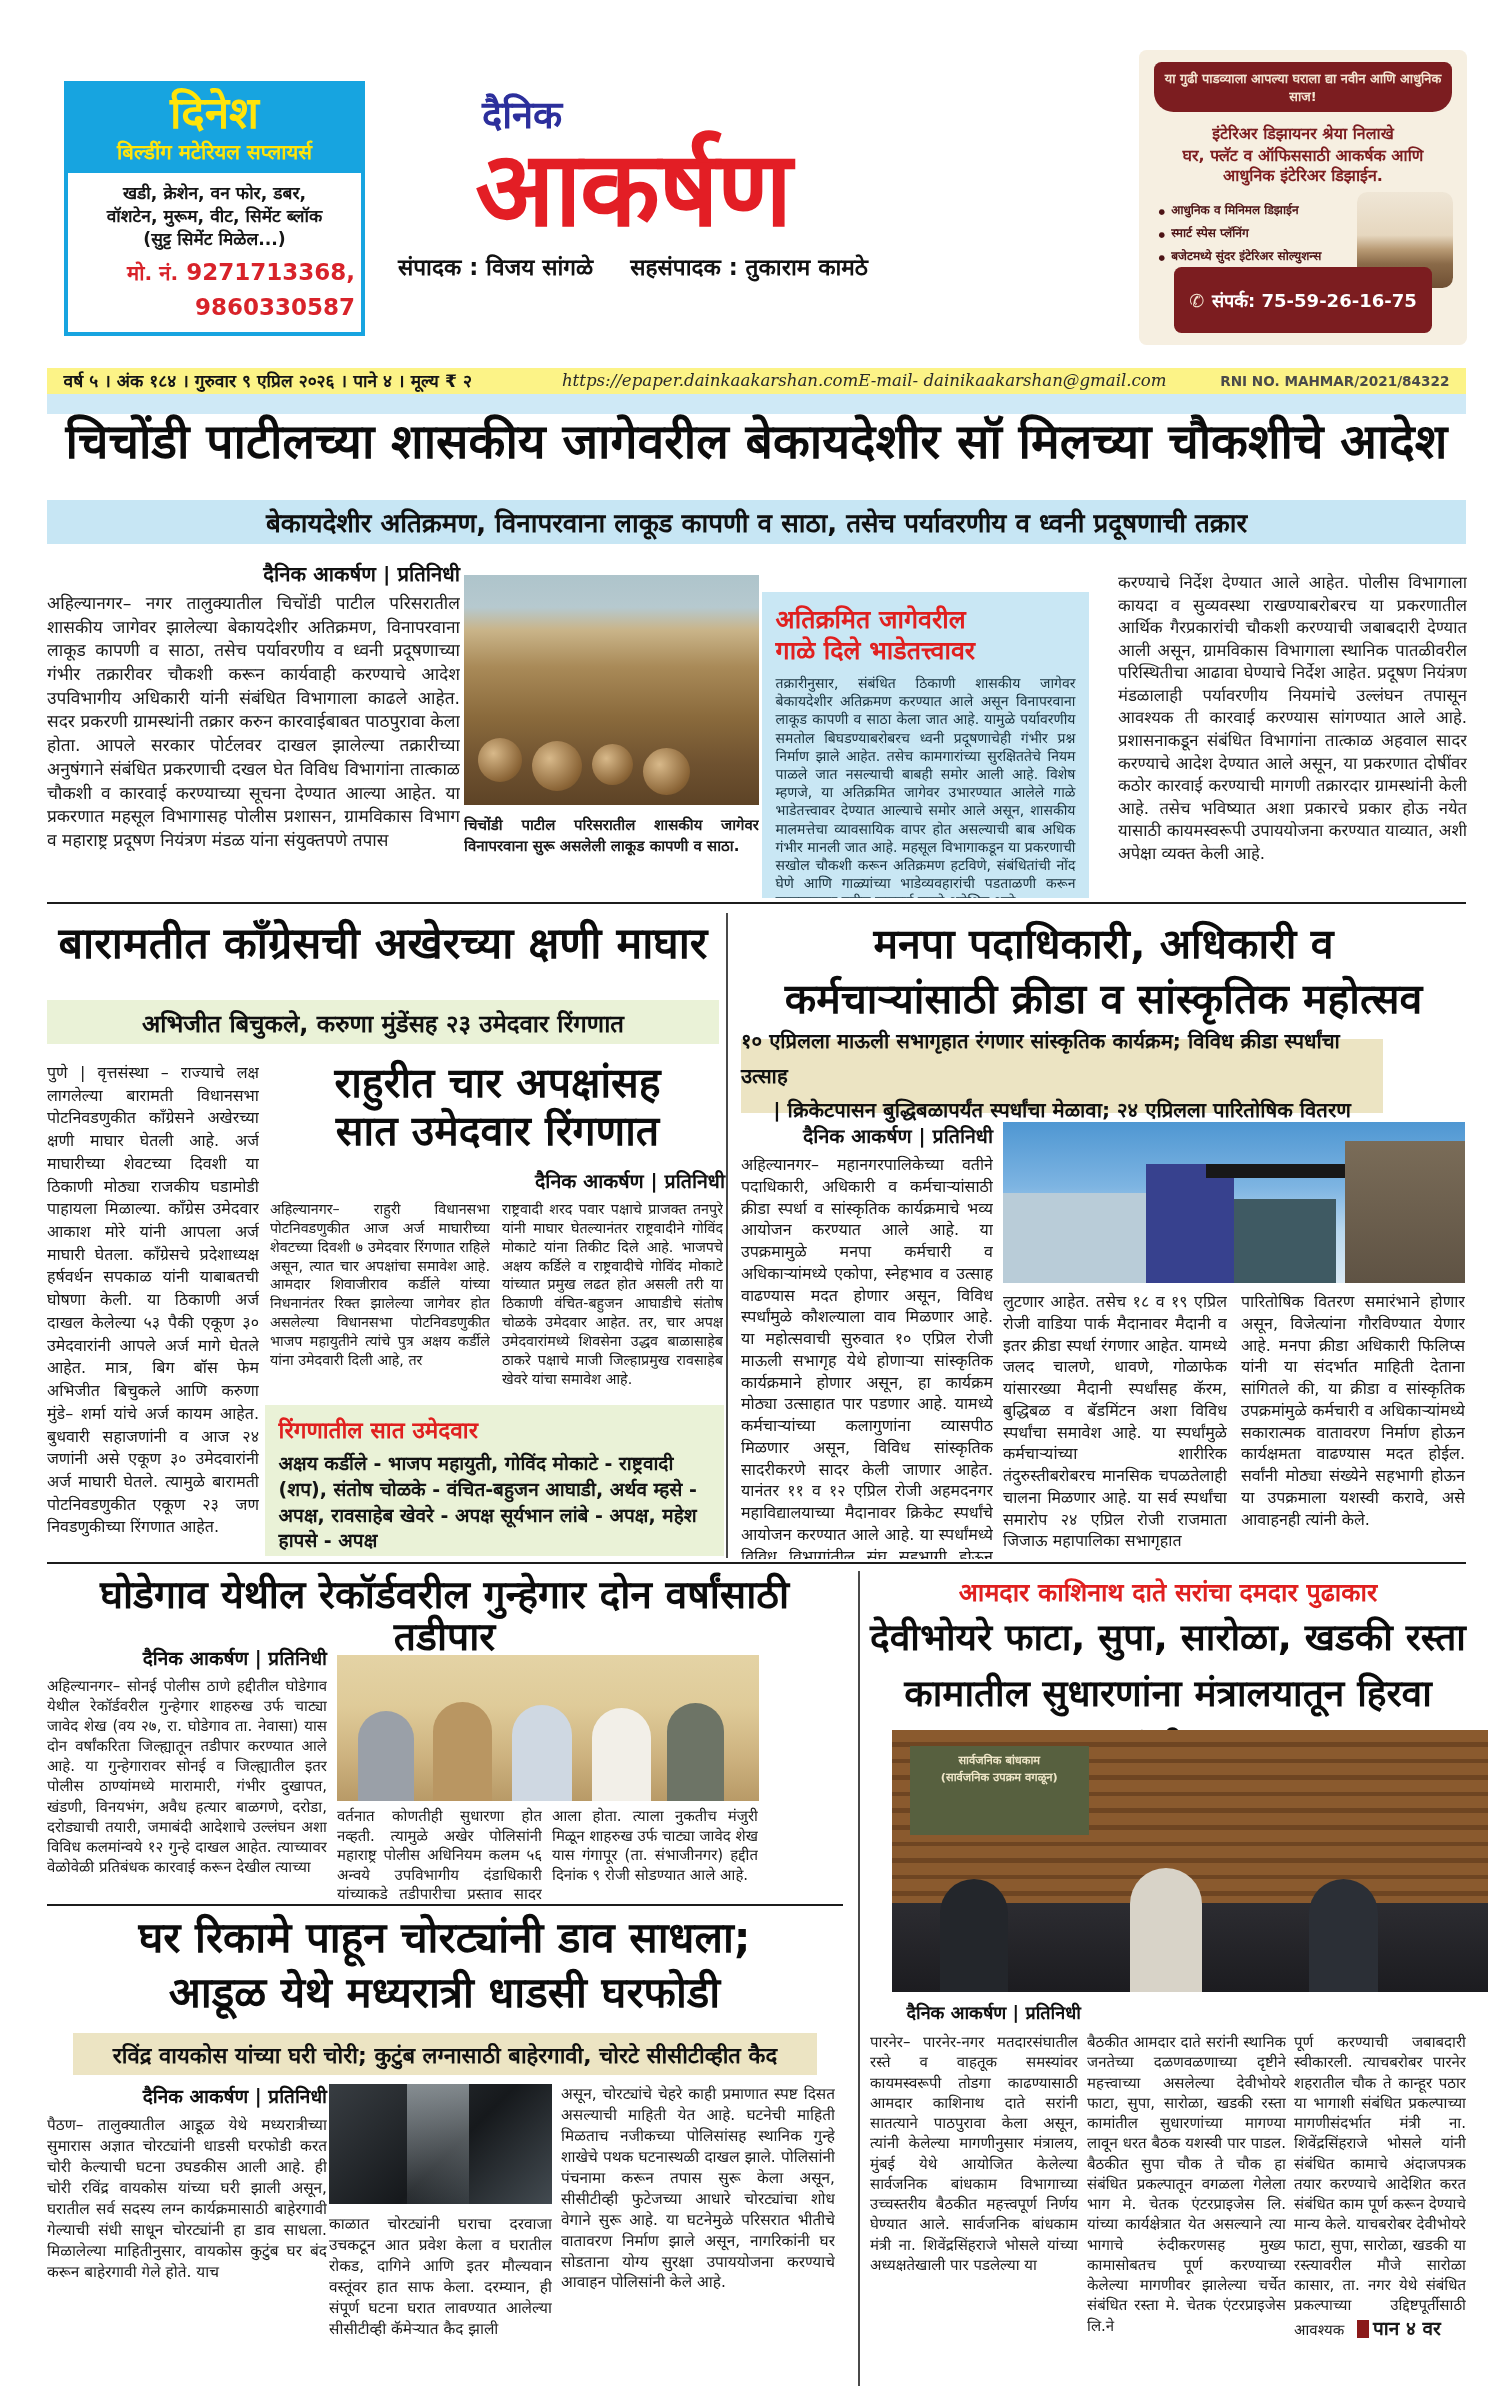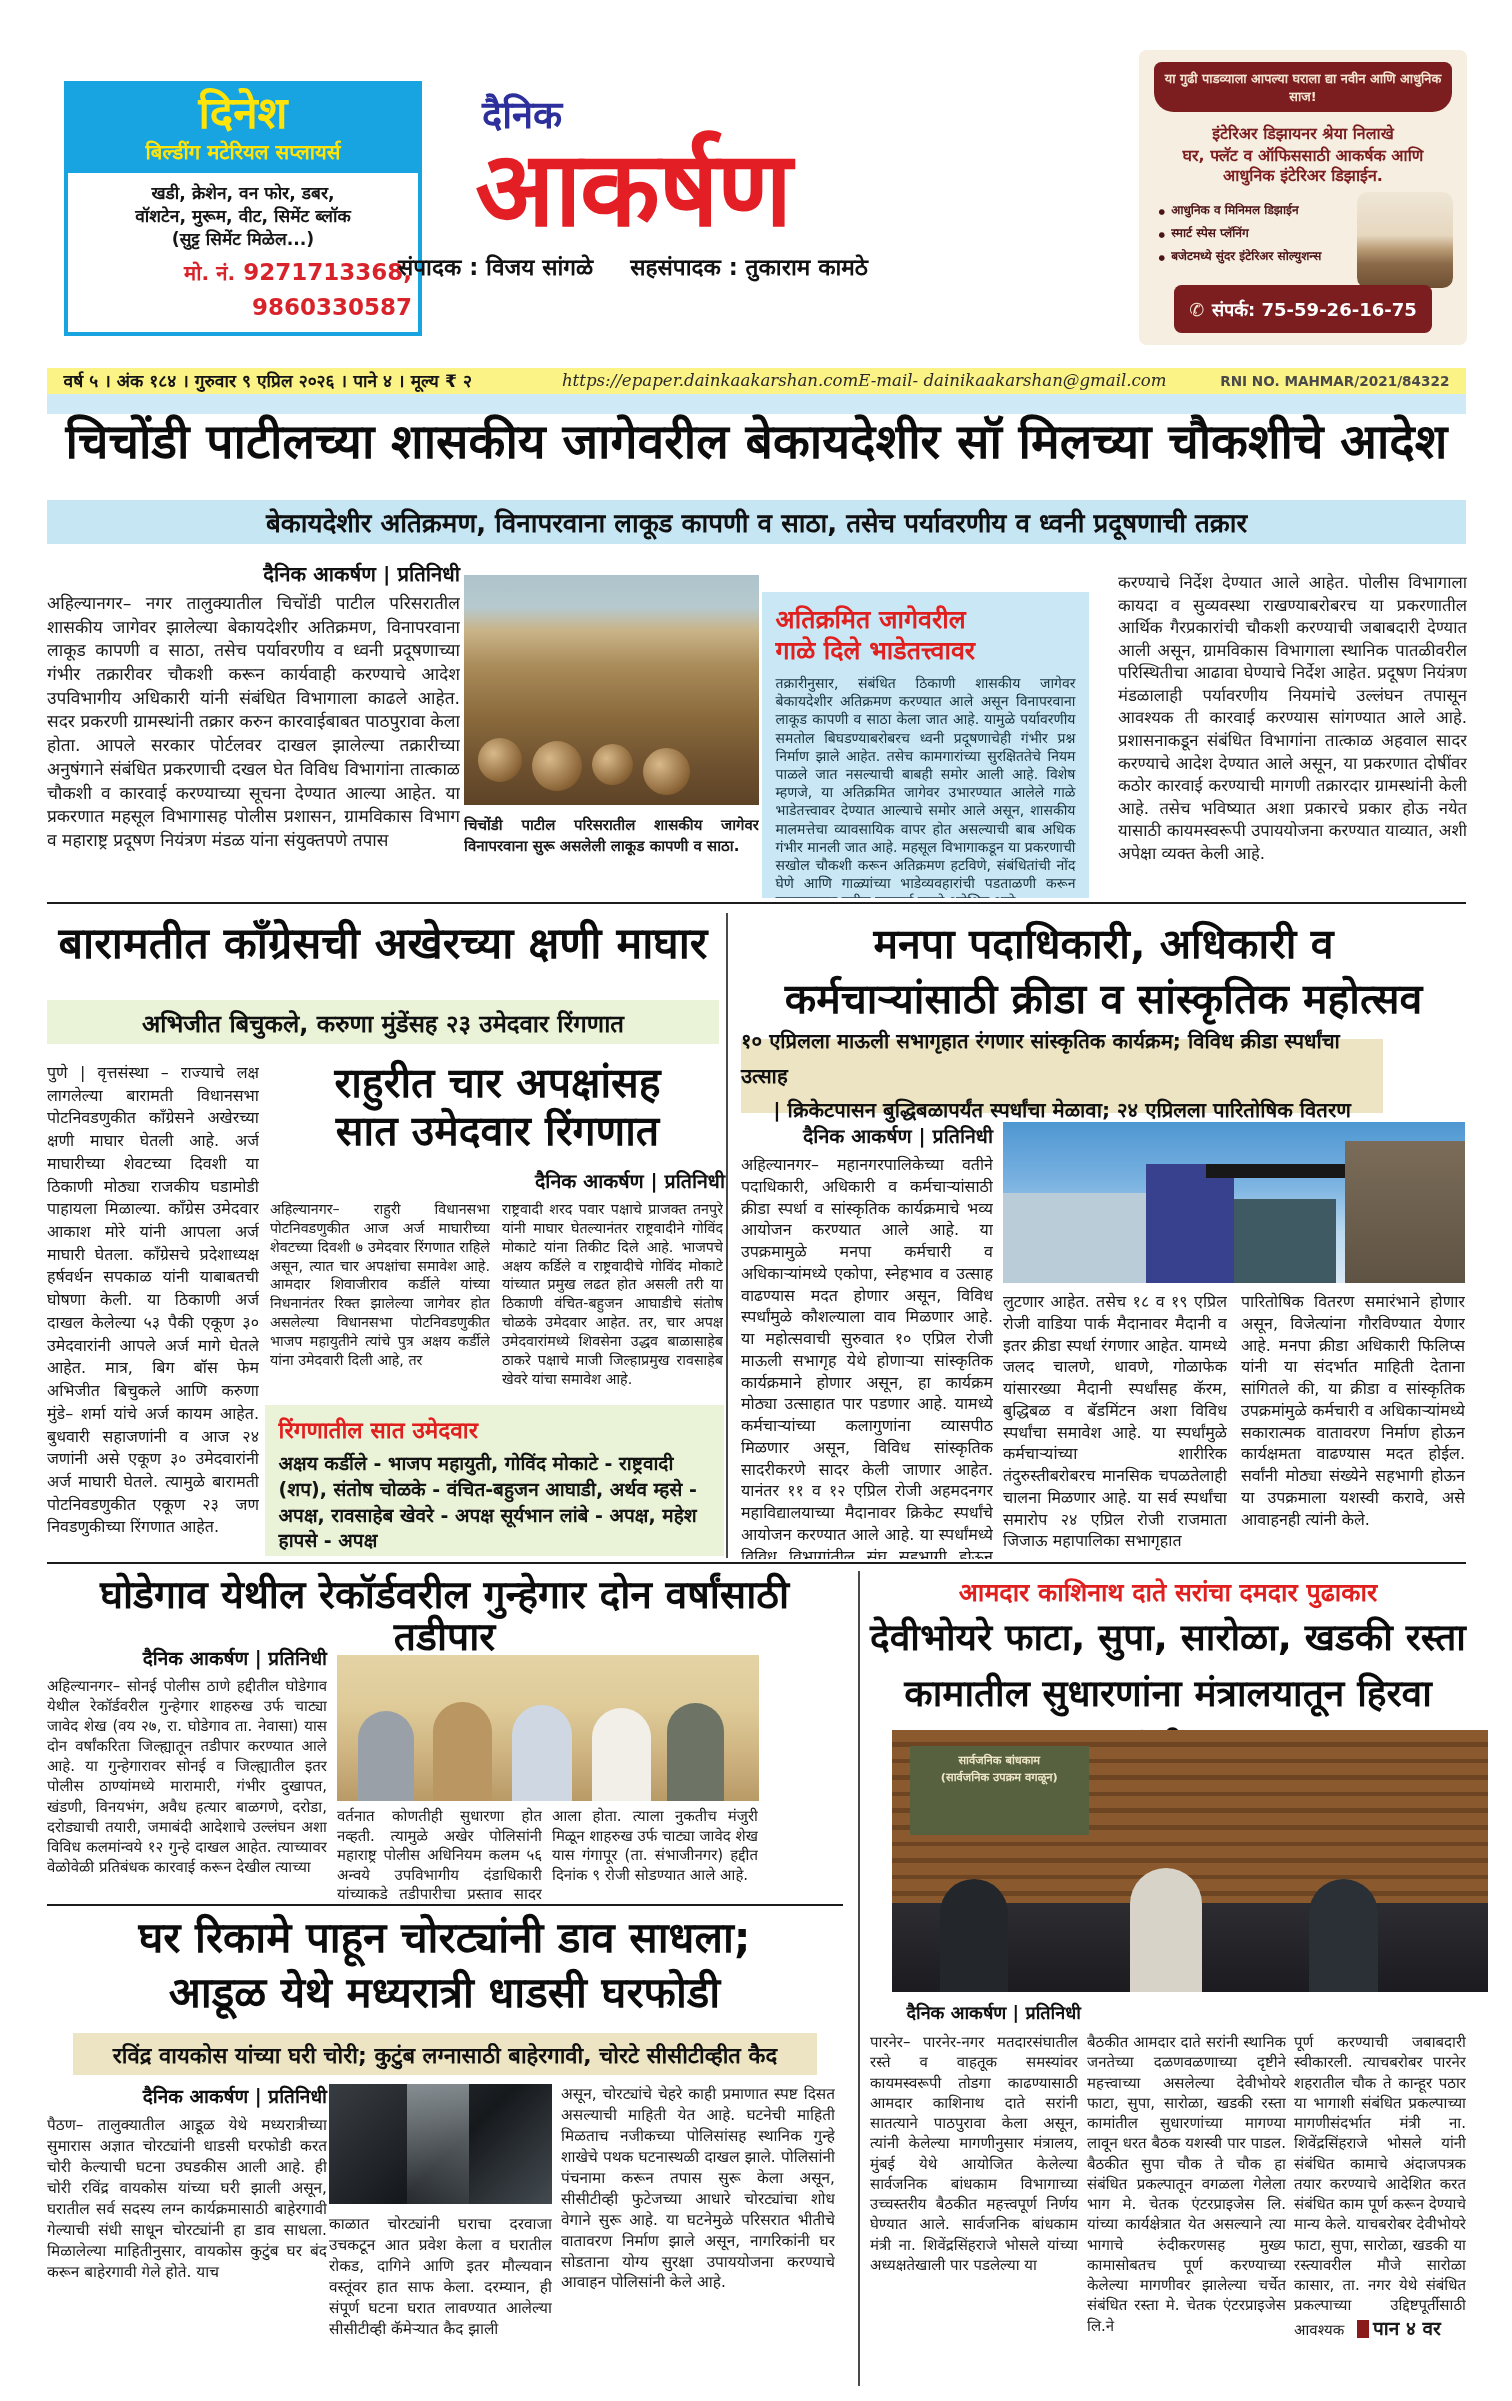--- a/index.html
+++ b/index.html
@@ -32,21 +32,21 @@
   .ad-right-ribbon{margin:12px 15px 0;background:#7c1d20;color:#f3e3cf;border-radius:7.5px 7.5px 19.6px 19.6px;
                    padding:6.8px 6px;font-size:12.8px;font-weight:600;text-align:center;}
   .ad-right-line1{margin-top:10.5px;text-align:center;color:#7c1d20;font-weight:800;font-size:16px;}
   .ad-right-line2{margin:1.5px 19.6px 0;text-align:center;color:#7c1d20;font-weight:800;font-size:16px;line-height:1.3;}
   .ad-right-bullets{list-style:none;margin:12px 0 0 19.6px;padding:0;width:188px;}
   .ad-right-bullets li{font-size:12px;font-weight:700;color:#4d1416;line-height:1.9;display:flex;gap:6px;align-items:baseline;}
   .blt::before{content:"●";font-size:7.5px;color:#4d1416;}
   .ad-right-photo{right:13.6px;top:142px;width:96px;height:96px;border-radius:10.5px;
        background:linear-gradient(180deg,#efe6d6 0%,#e6d7bf 45%,#b89a74 60%,#8a6a48 75%,#6f4f33 100%);}
   .ad-right-contact{position:absolute;left:35px;right:35px;bottom:12px;background:#7c1d20;color:#fff;
-       border-radius:7.5px;padding:12px 3px;text-align:center;font-size:18px;font-weight:800;}
+       border-radius:7.5px;padding:21px 3px;text-align:center;font-size:18px;font-weight:800;}
   .phone-ic::before{content:"✆";margin-right:7.5px;color:#f3e3cf;}
   
   .mast-kicker{font-size:38px;font-weight:800;color:#2c2f9c;text-align:left;padding-left:90px;}
   .mast-title{font-size:104px;font-weight:800;color:#e31e25;line-height:0.98;letter-spacing:-1.5px;text-align:center;}
   .mast-editors{display:flex;justify-content:space-between;margin-top:10.5px;font-size:22.6px;font-weight:800;color:#121212;padding:0 6px;}
   
   .dl-yellow{background:#fcf387;display:flex;align-items:center;padding:0 16.6px;box-sizing:border-box;}
   .dl-issue{font-size:17.3px;font-weight:700;color:#151515;}
   .dl-site,.dl-mail{font-family:"DejaVu Serif","Liberation Serif",serif;font-style:italic;font-size:16.6px;color:#2a2a2a;}
   .dl-rni{font-size:13.6px;color:#4a4a4a;font-weight:600;}
@@ -76,21 +76,21 @@
   .ph-cctv{background:linear-gradient(135deg,#383d42 0%,#16191c 55%,#434b51 100%);}
   .ph-cctv .beam{position:absolute;left:35%;top:0;width:28%;height:100%;background:linear-gradient(180deg,rgba(210,220,225,.55),rgba(120,130,135,.15));}
   .cont-marker .sq{display:inline-block;width:12px;height:18px;background:#8b1a1a;vertical-align:-3px;margin:0 4.5px 0 7.5px;}
   .cont-marker b{font-size:19px;}
 </style>
 </head>
 <body>
 
 <div class="page">
 
-  <div class="abs ad-left" style="left:64px;top:81px;width:358px;height:255px;">
+  <div class="abs ad-left" style="left:64px;top:81px;width:301px;height:255px;">
     <div class="ad-left-head">
       <div class="ad-left-title">दिनेश</div>
       <div class="ad-left-sub">बिल्डींग मटेरियल सप्लायर्स</div>
     </div>
     <div class="ad-left-body">
       <div class="ad-left-line">खडी, क्रेशेन, वन फोर, डबर,</div>
       <div class="ad-left-line">वॉशटेन, मुरूम, वीट, सिमेंट ब्लॉक</div>
       <div class="ad-left-line">(सुट्ट सिमेंट मिळेल...)</div>
       <div class="ad-left-phone">
         <span class="lbl">मो. नं.</span>

